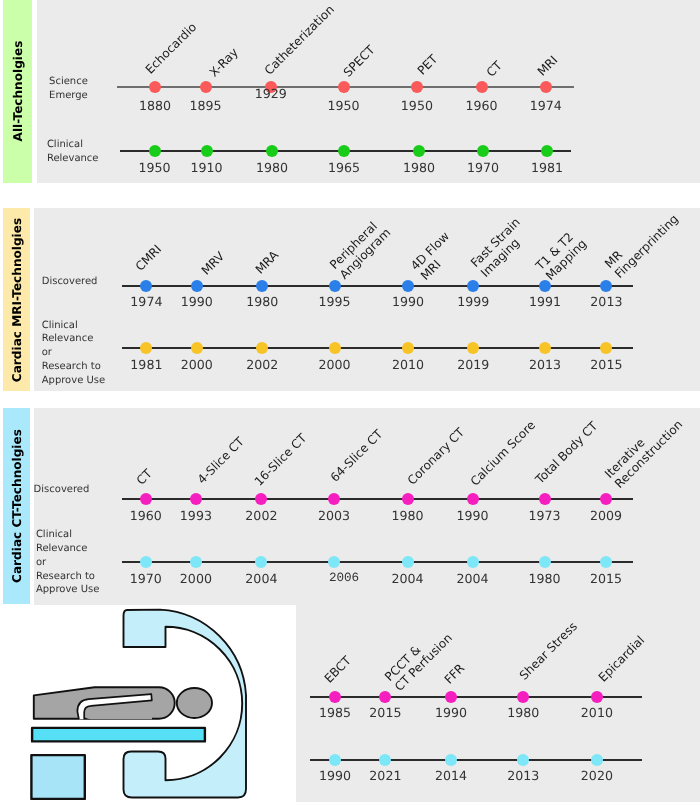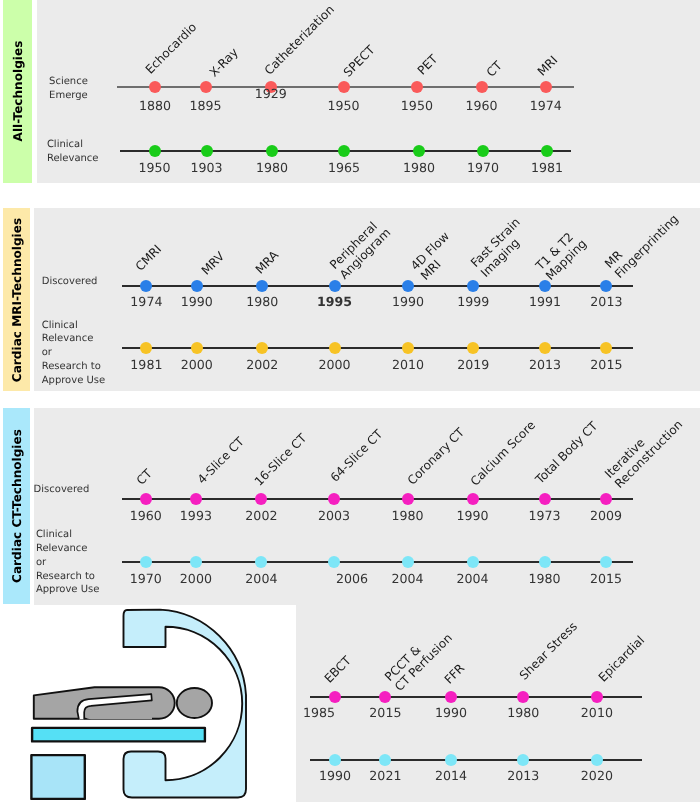--- a/index.html
+++ b/index.html
@@ -69,21 +69,21 @@
       <div>MRI</div>
     </div>
     <div class="rowlabel" style="left: 46.9px; top: 138.3px;">
       <div>Clinical</div>
       <div>Relevance</div>
     </div>
     <div class="tl-line" style="left: 120px; top: 149.5px; width: 451px; background: rgb(43, 43, 43);"></div>
     <div class="dot" style="left: 148.5px; top: 144.5px; width: 12px; height: 12px; background: rgb(25, 204, 25);"></div>
     <div class="yr" style="left: 154.5px; top: 159.7px; transform: translateX(-50%);">1950</div>
     <div class="dot" style="left: 200.5px; top: 144.5px; width: 12px; height: 12px; background: rgb(25, 204, 25);"></div>
-    <div class="yr" style="left: 206.5px; top: 159.7px; transform: translateX(-50%);">1903</div>
+    <div class="yr" style="left: 206.5px; top: 159.7px; transform: translateX(-50%);">1910</div>
     <div class="dot" style="left: 266px; top: 144.5px; width: 12px; height: 12px; background: rgb(25, 204, 25);"></div>
     <div class="yr" style="left: 272px; top: 159.7px; transform: translateX(-50%);">1980</div>
     <div class="dot" style="left: 338px; top: 144.5px; width: 12px; height: 12px; background: rgb(25, 204, 25);"></div>
     <div class="yr" style="left: 344px; top: 159.7px; transform: translateX(-50%);">1965</div>
     <div class="dot" style="left: 413px; top: 144.5px; width: 12px; height: 12px; background: rgb(25, 204, 25);"></div>
     <div class="yr" style="left: 419px; top: 159.7px; transform: translateX(-50%);">1980</div>
     <div class="dot" style="left: 477px; top: 144.5px; width: 12px; height: 12px; background: rgb(25, 204, 25);"></div>
     <div class="yr" style="left: 483px; top: 159.7px; transform: translateX(-50%);">1970</div>
     <div class="dot" style="left: 541px; top: 144.5px; width: 12px; height: 12px; background: rgb(25, 204, 25);"></div>
     <div class="yr" style="left: 547px; top: 159.7px; transform: translateX(-50%);">1981</div>
@@ -103,21 +103,21 @@
     <div class="yr" style="left: 196.7px; top: 293.7px; transform: translateX(-50%);">1990</div>
     <div class="lab" style="left: 208.5px; top: 277.5px; transform: translateY(-100%) rotate(-45deg);">
       <div>MRV</div>
     </div>
     <div class="dot" style="left: 256.3px; top: 279.5px; width: 12px; height: 12px; background: rgb(42, 127, 232);"></div>
     <div class="yr" style="left: 262.3px; top: 293.7px; transform: translateX(-50%);">1980</div>
     <div class="lab" style="left: 263.2px; top: 277px; transform: translateY(-100%) rotate(-45deg);">
       <div>MRA</div>
     </div>
     <div class="dot" style="left: 328.6px; top: 279.5px; width: 12px; height: 12px; background: rgb(42, 127, 232);"></div>
-    <div class="yr" style="left: 334.6px; top: 293.7px; transform: translateX(-50%); font-weight: bold;">1995</div>
+    <div class="yr" style="left: 334.6px; top: 293.7px; transform: translateX(-50%);">1995</div>
     <div class="lab" style="left: 347.3px; top: 281.8px; transform: translateY(-100%) rotate(-45deg);">
       <div>Peripheral</div>
       <div>Angiogram</div>
     </div>
     <div class="dot" style="left: 402px; top: 279.5px; width: 12px; height: 12px; background: rgb(42, 127, 232);"></div>
     <div class="yr" style="left: 408px; top: 293.7px; transform: translateX(-50%);">1990</div>
     <div class="lab" style="left: 428.25px; top: 282.5px; transform: translateY(-100%) rotate(-45deg);">
       <div>4D Flow</div>
       <div>MRI</div>
     </div>
@@ -219,33 +219,33 @@
       <div>Approve Use</div>
     </div>
     <div class="tl-line" style="left: 121.9px; top: 561px; width: 511.3px; background: rgb(43, 43, 43);"></div>
     <div class="dot" style="left: 139.8px; top: 556px; width: 12px; height: 12px; background: rgb(125, 230, 247);"></div>
     <div class="yr" style="left: 145.8px; top: 570.7px; transform: translateX(-50%);">1970</div>
     <div class="dot" style="left: 189.9px; top: 556px; width: 12px; height: 12px; background: rgb(125, 230, 247);"></div>
     <div class="yr" style="left: 195.9px; top: 570.7px; transform: translateX(-50%);">2000</div>
     <div class="dot" style="left: 255.4px; top: 556px; width: 12px; height: 12px; background: rgb(125, 230, 247);"></div>
     <div class="yr" style="left: 261.4px; top: 570.7px; transform: translateX(-50%);">2004</div>
     <div class="dot" style="left: 328px; top: 556px; width: 12px; height: 12px; background: rgb(125, 230, 247);"></div>
-    <div class="yr" style="left: 352px; top: 570.7px; transform: translateX(-50%);">2006</div>
+    <div class="yr" style="left: 344px; top: 570.7px; transform: translateX(-50%); font-family: Liberation Mono, monospace;">2006</div>
     <div class="dot" style="left: 401.5px; top: 556px; width: 12px; height: 12px; background: rgb(125, 230, 247);"></div>
     <div class="yr" style="left: 407.5px; top: 570.7px; transform: translateX(-50%);">2004</div>
     <div class="dot" style="left: 466.5px; top: 556px; width: 12px; height: 12px; background: rgb(125, 230, 247);"></div>
     <div class="yr" style="left: 472.5px; top: 570.7px; transform: translateX(-50%);">2004</div>
     <div class="dot" style="left: 538.5px; top: 556px; width: 12px; height: 12px; background: rgb(125, 230, 247);"></div>
     <div class="yr" style="left: 544.5px; top: 570.7px; transform: translateX(-50%);">1980</div>
     <div class="dot" style="left: 600px; top: 556px; width: 12px; height: 12px; background: rgb(125, 230, 247);"></div>
     <div class="yr" style="left: 606px; top: 570.7px; transform: translateX(-50%);">2015</div>
     <div class="panel" style="left: 296px; top: 605px; width: 404px; height: 197px; background: rgb(235, 235, 235);"></div>
     <div class="tl-line" style="left: 310px; top: 695.6px; width: 331.8px; background: rgb(43, 43, 43);"></div>
     <div class="dot" style="left: 329px; top: 690.6px; width: 12px; height: 12px; background: rgb(245, 31, 192);"></div>
-    <div class="yr" style="left: 319px; top: 704.7px; transform: translateX(-50%);">1985</div>
+    <div class="yr" style="left: 335px; top: 704.7px; transform: translateX(-50%);">1985</div>
     <div class="lab" style="left: 331.5px; top: 685.8px; transform: translateY(-100%) rotate(-45deg);">
       <div>EBCT</div>
     </div>
     <div class="dot" style="left: 379.4px; top: 690.6px; width: 12px; height: 12px; background: rgb(245, 31, 192);"></div>
     <div class="yr" style="left: 385.4px; top: 704.7px; transform: translateX(-50%);">2015</div>
     <div class="lab" style="left: 402.4px; top: 693.5px; transform: translateY(-100%) rotate(-45deg);">
       <div>PCCT &amp;</div>
       <div>CT Perfusion</div>
     </div>
     <div class="dot" style="left: 445px; top: 690.6px; width: 12px; height: 12px; background: rgb(245, 31, 192);"></div>

